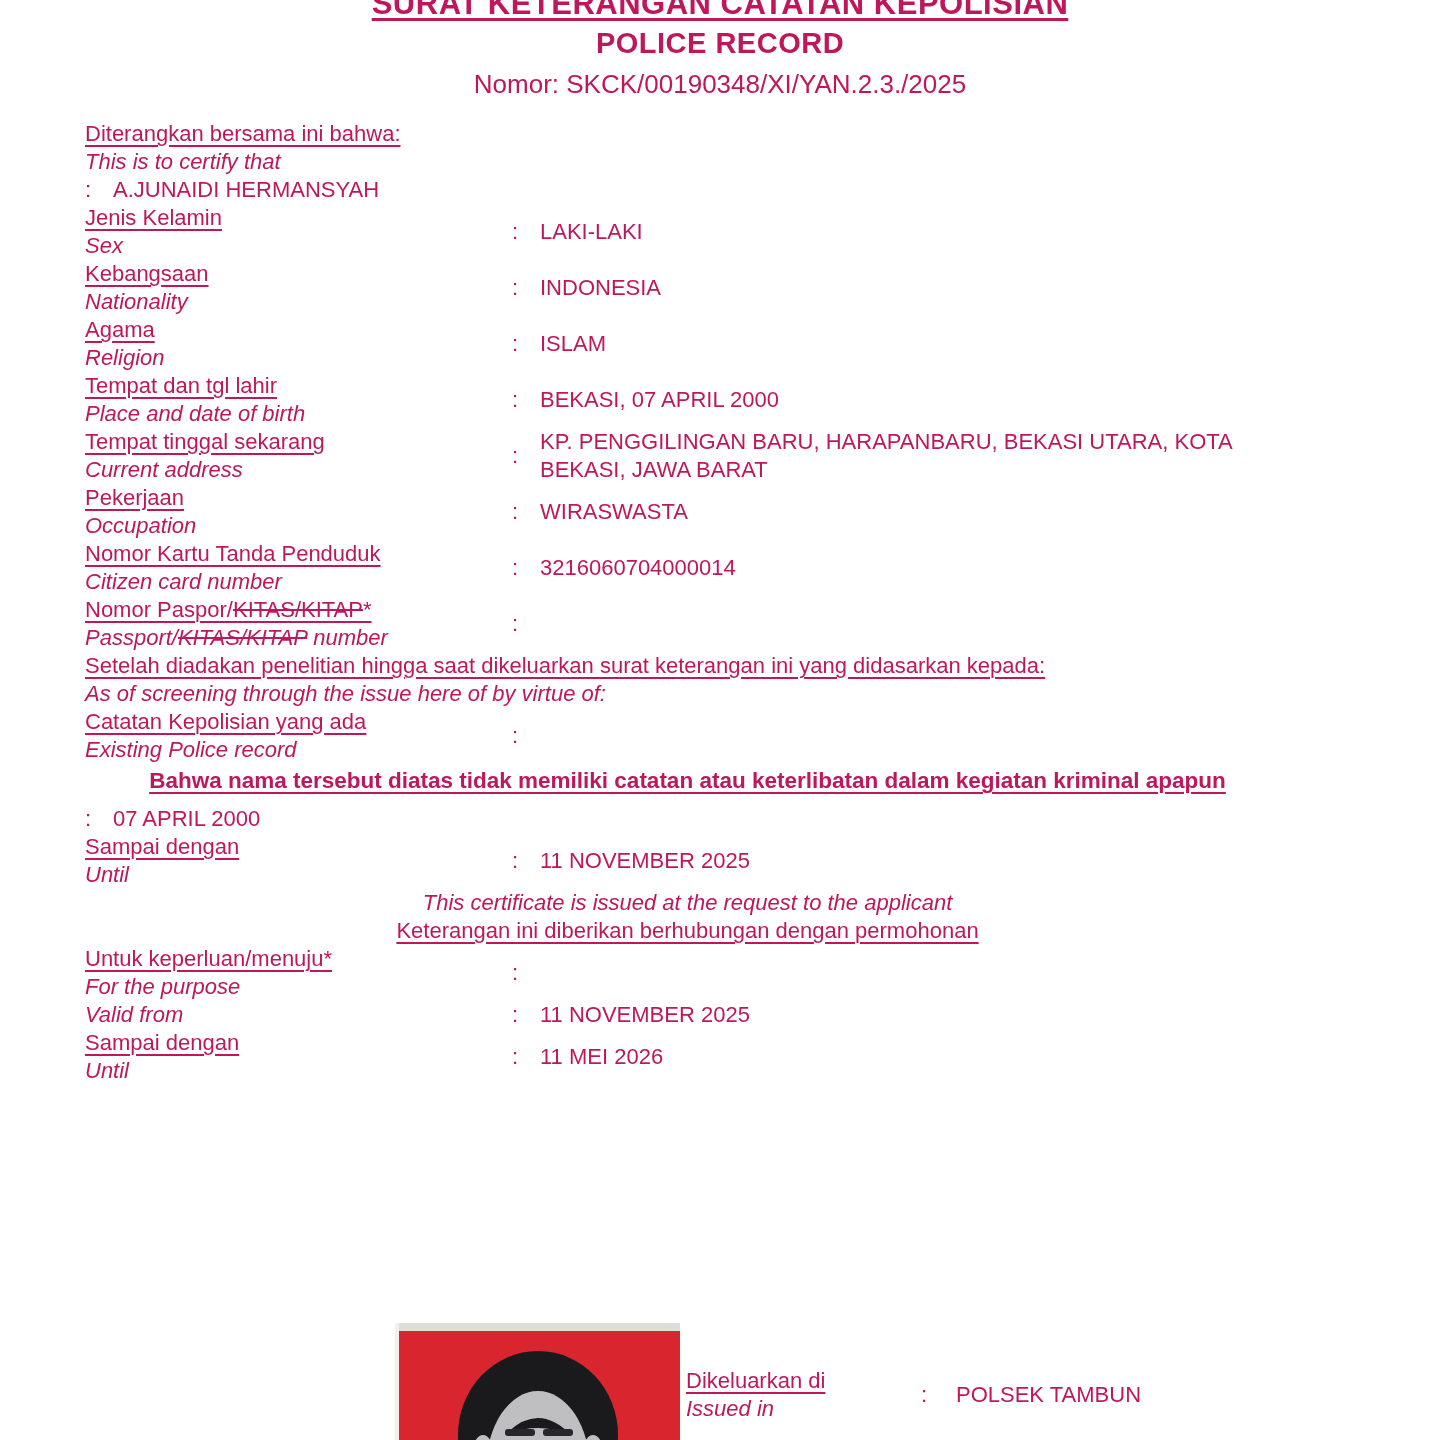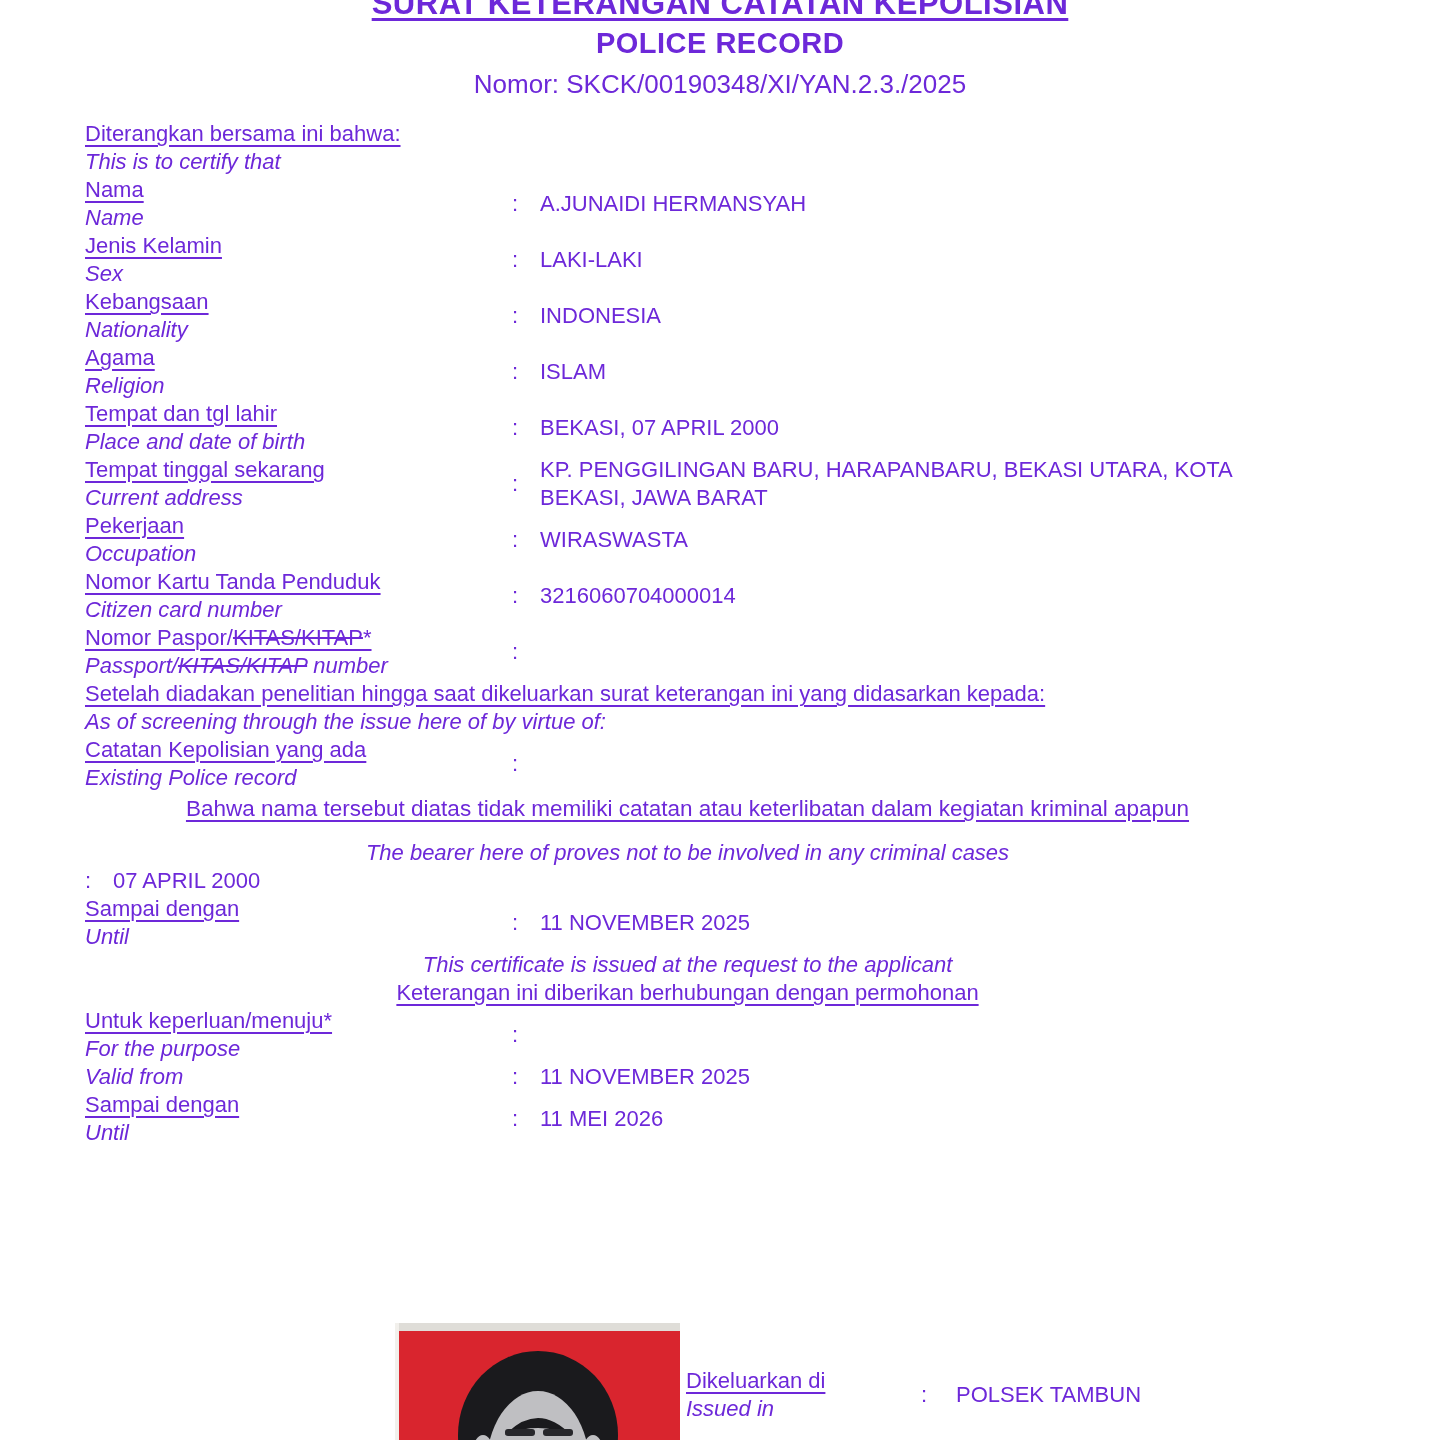--- a/index.html
+++ b/index.html
@@ -2,21 +2,21 @@
 <html><head>
 <meta charset="utf-8">
 <style>
   html, body { margin: 0; padding: 0; background: #ffffff; }
   .page {
     position: relative;
     width: 1440px;
     height: 1440px;
     overflow: hidden;
     background: #ffffff;
-    color: #6d28d9;
+    color: #be185d;
     font-family: "Liberation Sans", "DejaVu Sans", sans-serif;
     font-size: 22px;
     line-height: 28px;
   }
   
   .header { text-align: center; margin-top: -15px; }
   .title-id {
     display: inline-block;
     font-size: 31px;
     line-height: 38px;
@@ -40,28 +40,28 @@
   .row .labels { width: 427px; flex: none; }
   .row .colon  { width: 28px; flex: none; }
   .row .value  { max-width: 755px; }
   .value-bold  { font-weight: bold; }
 
   .stay-line { width: 400px; text-align: justify; text-align-last: justify; }
 
   .para { width: 1205px; }
   .center-wrap { text-align: center; }
   .statement-id {
-    font-weight: normal;
+    font-weight: bold;
     font-size: 22.5px;
     line-height: 29px;
     text-align: center;
     text-decoration: underline;
     text-decoration-thickness: 2px;
     text-underline-offset: 4px;
-    margin: 2px auto 16px auto;
+    margin: 2px auto 10px auto;
     max-width: 1160px;
   }
   .statement-en { text-align: center; font-style: italic; margin-top: 0px; }
   .req-heading-id {
     display: inline-block;
     text-decoration: underline;
     text-decoration-thickness: 2px;
     text-underline-offset: 4px;
   }
 
@@ -83,24 +83,20 @@
     <div class="title-en">POLICE RECORD</div>
     <div class="doc-number">Nomor: SKCK/00190348/XI/YAN.2.3./2025</div>
   </div>
 
   <div class="content">
 
     <div class="u">Diterangkan bersama ini bahwa:</div>
     <div class="it">This is to certify that</div>
 
     <div class="row">
-      <div class="labels">
-        <div class="u">Nama</div>
-        <div class="it">Name</div>
-      </div>
       <div class="colon">:</div>
       <div class="value">A.JUNAIDI HERMANSYAH</div>
     </div>
 
     <div class="row">
       <div class="labels">
         <div class="u">Jenis Kelamin</div>
         <div class="it">Sex</div>
       </div>
       <div class="colon">:</div>
@@ -176,21 +172,20 @@
     <div class="row">
       <div class="labels">
         <div class="u">Catatan Kepolisian yang ada</div>
         <div class="it">Existing Police record</div>
       </div>
       <div class="colon">:</div>
       <div class="value"></div>
     </div>
 
     <div class="statement-id">Bahwa nama tersebut diatas tidak memiliki catatan atau keterlibatan dalam kegiatan kriminal apapun</div>
-    <div class="statement-en">The bearer here of proves not to be involved in any criminal cases</div>
 
     <div class="row">
       <div class="colon">:</div>
       <div class="value">07 APRIL 2000</div>
     </div>
 
     <div class="row">
       <div class="labels">
         <div class="u">Sampai dengan</div>
         <div class="it">Until</div>

